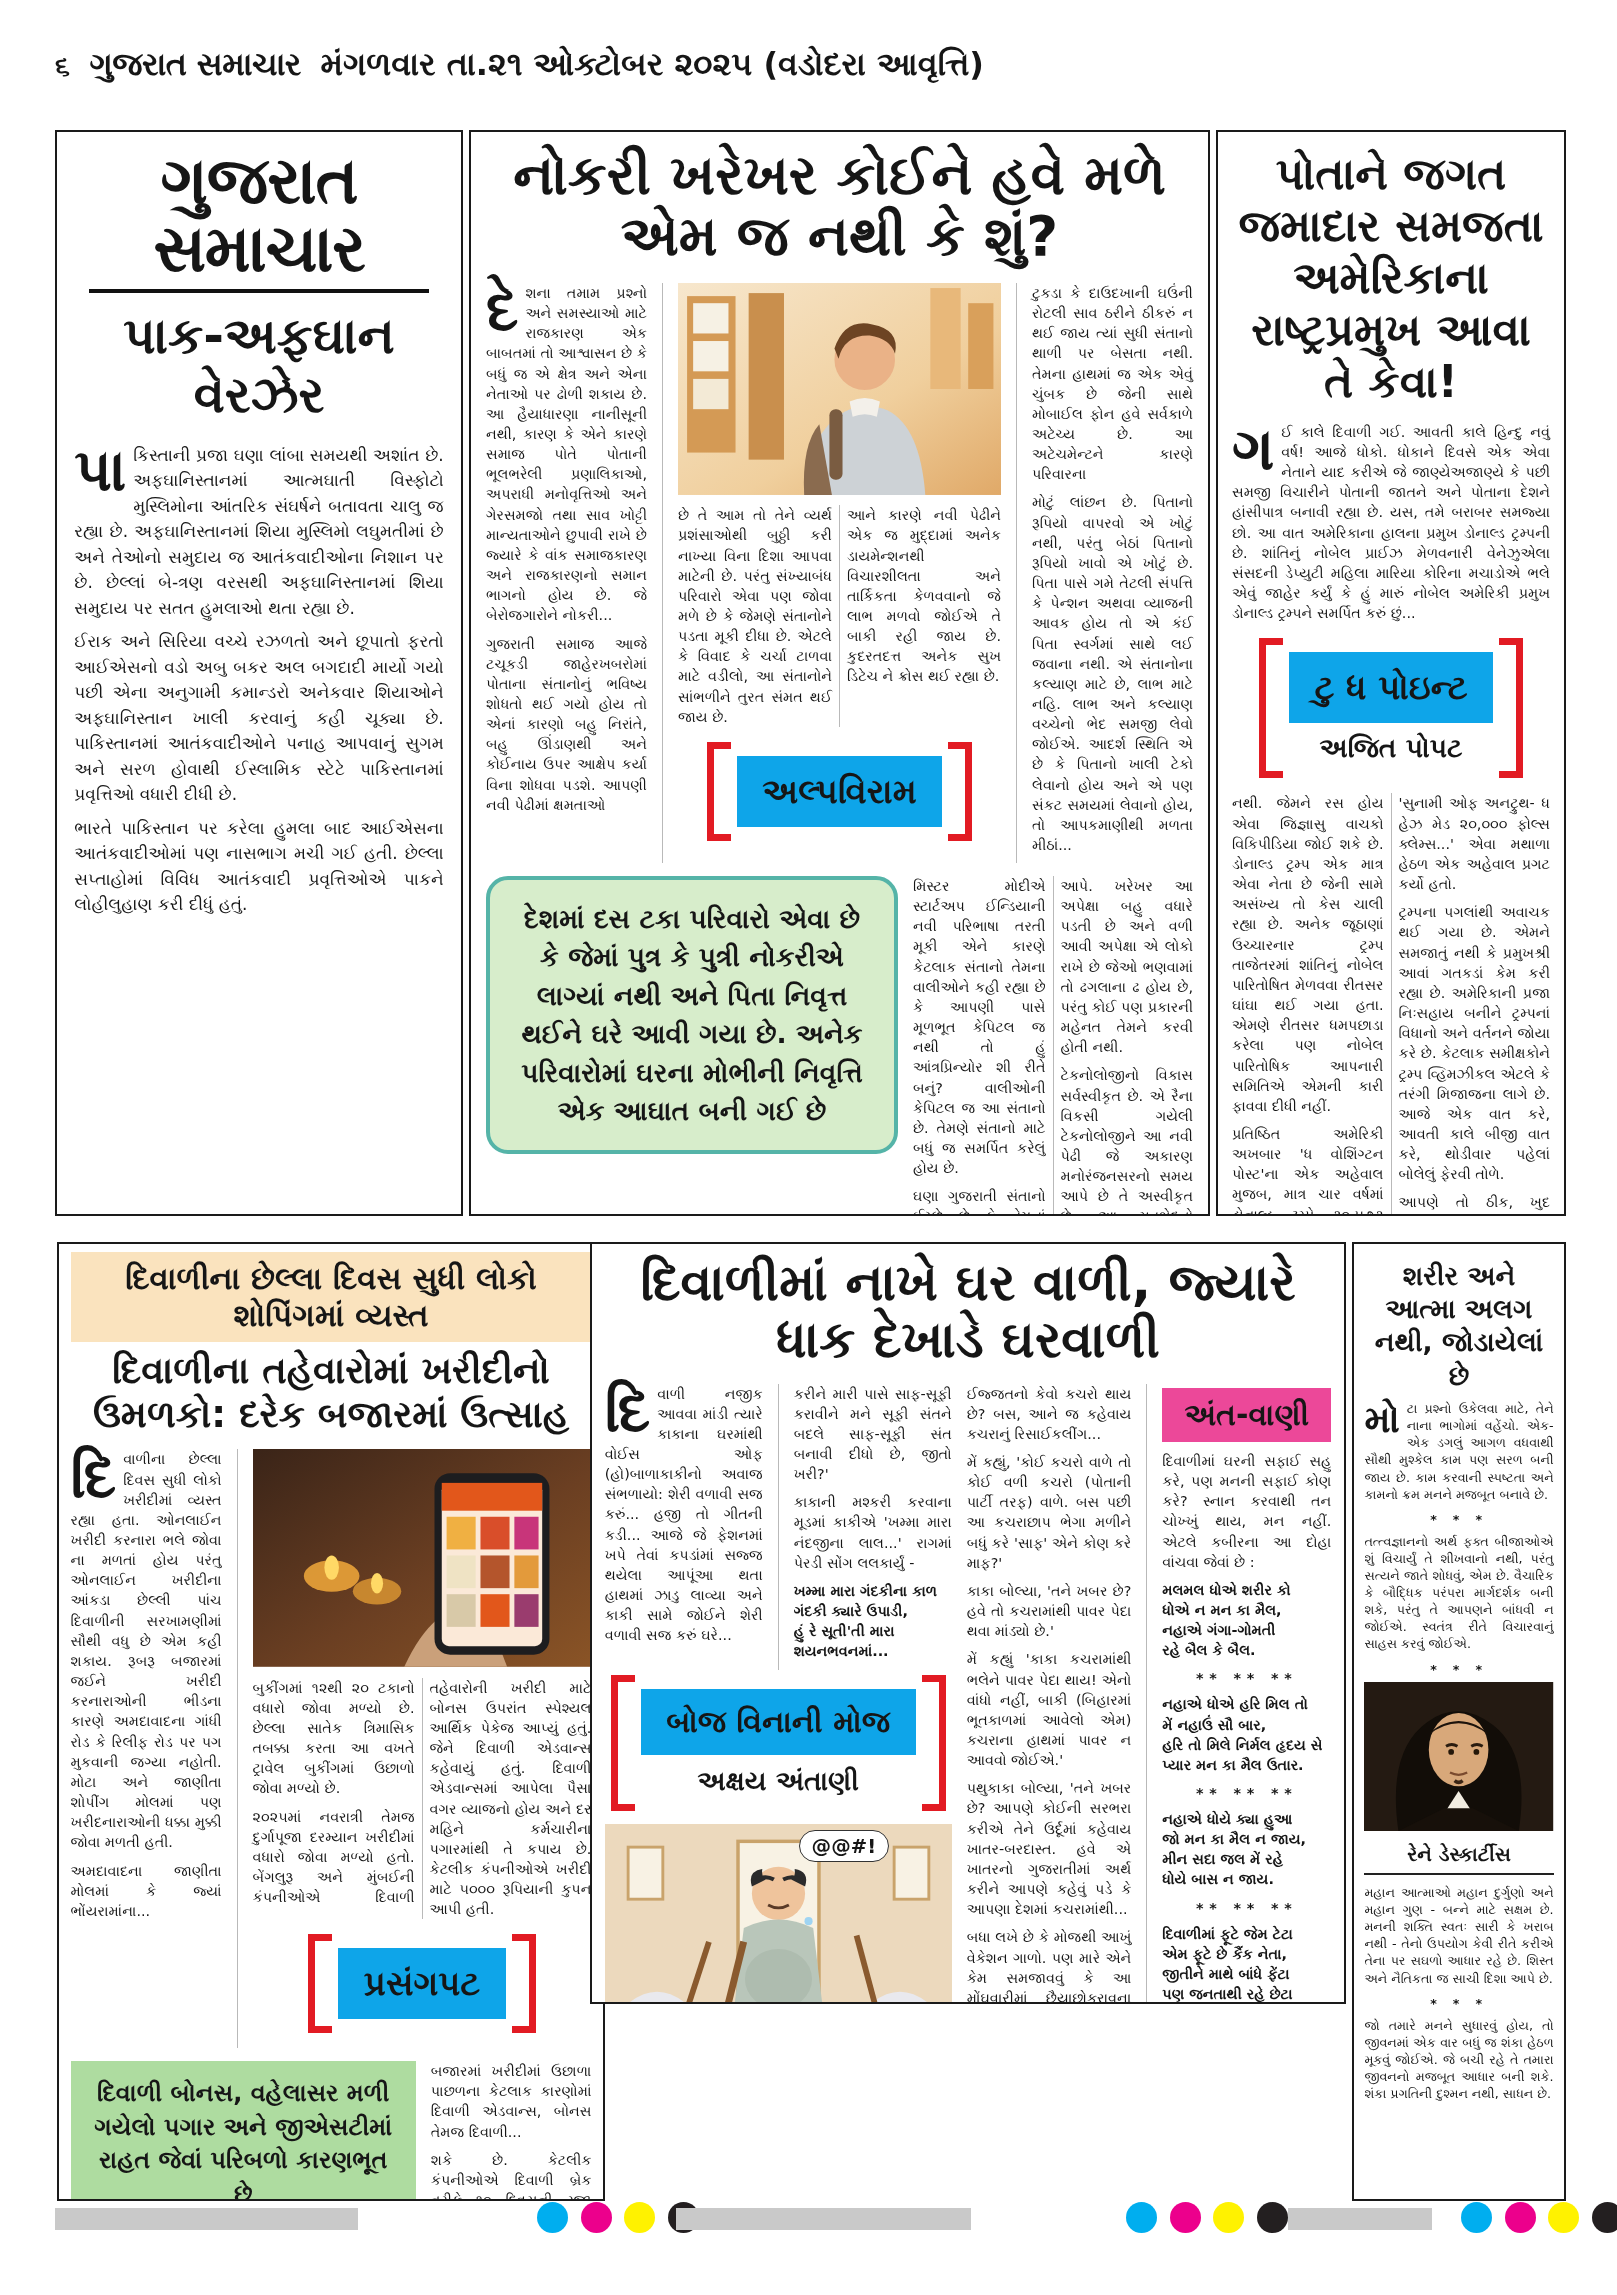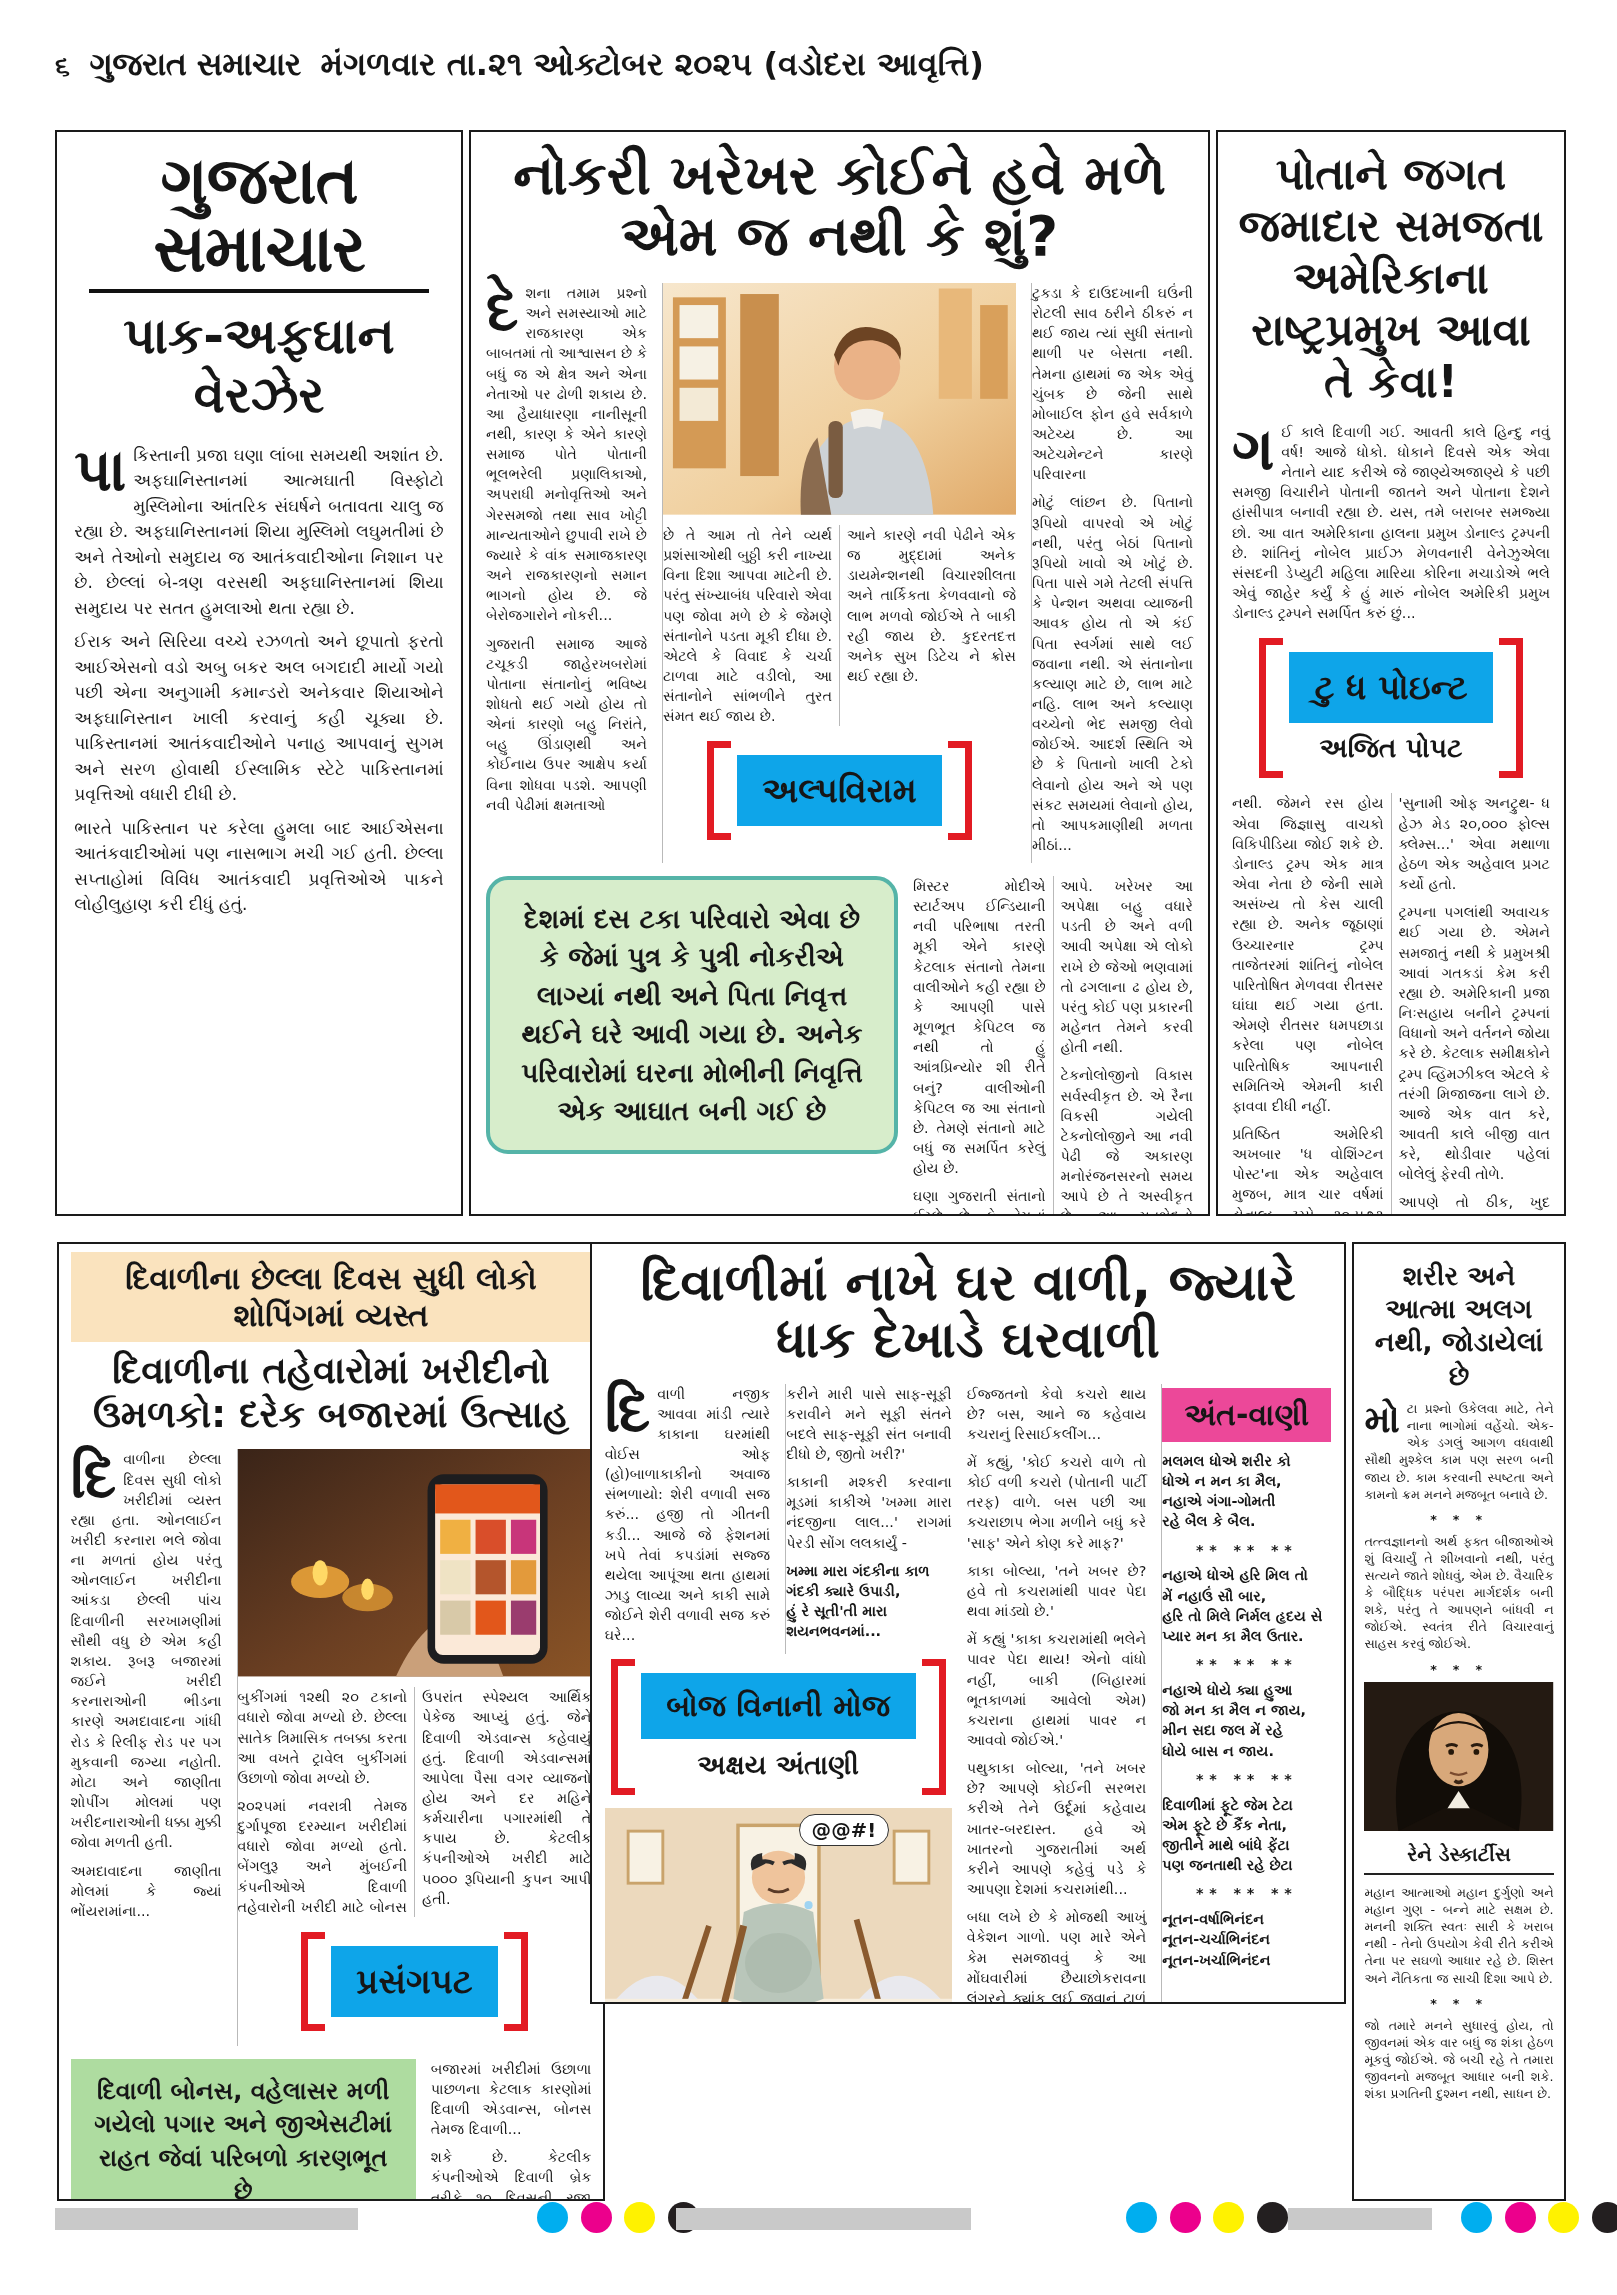--- a/index.html
+++ b/index.html
@@ -21,21 +21,21 @@
   p{margin:0 0 8px;text-align:justify;}
   .bodytext{font-size:17px;line-height:1.5;}
   .smalltext{font-size:14.4px;line-height:1.4;}
   .dropcap{float:left;font-size:58px;line-height:.82;font-weight:bold;padding:4.6px 7px 0 0;}
   .headline-xl{font-size:55px;font-weight:bold;text-align:center;line-height:1.12;margin:2.3px 0 15px;}
   .headline-l{font-size:44px;font-weight:bold;text-align:center;line-height:1.18;margin:5.8px 0 14px;}
   .headline-m{font-size:37px;font-weight:bold;text-align:center;line-height:1.2;margin:4.6px 0 11.6px;}
   .headline-s{font-size:26.6px;font-weight:bold;text-align:center;line-height:1.25;margin:7px 0 8px;}
   .cols{display:flex;gap:15px;}
   .col{flex:1;min-width:0;}
-  .col + .col{border-left:0.6px solid #b9b9b9;}
+  .col + .col{border-left:0.6px solid #b9b9b9;padding-left:15px;}
   .twocol{column-count:2;column-gap:15px;column-rule:0.6px solid #b9b9b9;}
   .bracket{position:relative;padding:14px 30px;margin:15px auto;width:fit-content;text-align:center;}
   .bracket::before{content:"";position:absolute;left:0;top:0;bottom:0;width:24px;border:7.5px solid #E21B23;border-right:none;box-sizing:border-box;}
   .bracket::after{content:"";position:absolute;right:0;top:0;bottom:0;width:24px;border:7.5px solid #E21B23;border-left:none;box-sizing:border-box;}
   .badge-yellow{background:#0ea5e9;padding:15px 25.4px;font-size:34px;font-weight:bold;white-space:nowrap;}
   .badge-author{font-size:26.6px;font-weight:bold;margin-top:9.2px;}
   .quote-green{background:#D7EDCB;border:4px solid #55B4A8;border-radius:22px;padding:19.6px 23px;font-size:26.6px;font-weight:bold;text-align:center;line-height:1.45;}
   .band-green{background:#AEDCA0;padding:16px 19.6px;font-size:24px;font-weight:bold;text-align:center;line-height:1.4;}
   .kicker{background:#FAE3BE;font-size:31px;font-weight:bold;text-align:center;padding:8px 5.8px;margin:0 0 7px;}
   .antvani-head{background:#ec4899;font-size:30px;font-weight:bold;text-align:center;padding:5.8px 4.6px;margin:4.6px 0 9.2px;}
@@ -268,20 +268,21 @@
           <p>ઈજ્જતનો કેવો કચરો થાય છે? બસ, આને જ કહેવાય કચરાનું રિસાઈકલીંગ...</p>
           <p>મેં કહ્યું, 'કોઈ કચરો વાળે તો કોઈ વળી કચરો (પોતાની પાર્ટી તરફ) વાળે. બસ પછી આ કચરાછાપ ભેગા મળીને બધું કરે 'સાફ' એને કોણ કરે માફ?'</p>
           <p>કાકા બોલ્યા, 'તને ખબર છે? હવે તો કચરામાંથી પાવર પેદા થવા માંડ્યો છે.'</p>
           <p>મેં કહ્યું 'કાકા કચરામાંથી ભલેને પાવર પેદા થાય! એનો વાંધો નહીં, બાકી (બિહારમાં ભૂતકાળમાં આવેલો એમ) કચરાના હાથમાં પાવર ન આવવો જોઈએ.'</p>
           <p>પથુકાકા બોલ્યા, 'તને ખબર છે? આપણે કોઈની સરભરા કરીએ તેને ઉર્દૂમાં કહેવાય ખાતર-બરદાસ્ત. હવે એ ખાતરનો ગુજરાતીમાં અર્થ કરીને આપણે કહેવું પડે કે આપણા દેશમાં કચરામાંથી...</p>
           <p>બધા લખે છે કે મોજથી આખું વેકેશન ગાળો. પણ મારે એને કેમ સમજાવવું કે આ મોંઘવારીમાં છૈયાછોકરાવના લંગરને ક્યાંક લઈ જવાનું ટાળું એટલે ખલાસ. મારા માટે તો આખું વેકેશન બસ ગાળો ખાવી પડે છે. વેકેશન હોટેલમાં ગાળો કે ઘરમાં ગાળો બધું સરખું જ છે.</p>
           <p>અમારી બાજુમાં સુરતી બ્રાહ્મણ રહે છે. નાનાથી લઈને મોટા બધા જ વાતવાતમાં તોપગોળાની જેમ ગાળો છોડે. મેં એવું સાંભળ્યું છે કે સુરતમાં બાળક...</p>
         </div>
       <div class="col smalltext" style="flex:0 0 169px;">
         <div class="antvani-head">અંત-વાણી</div>
+        <p>દિવાળીમાં ઘરની સફાઈ સહુ કરે, પણ મનની સફાઈ કોણ કરે? સ્નાન કરવાથી તન ચોખ્ખું થાય, મન નહીં. એટલે કબીરના આ દોહા વાંચવા જેવાં છે :</p>
         <p class="poem">મલમલ ધોએ શરીર કો
 ધોએ ન મન કા મૈલ,
 નહાએ ગંગા-ગોમતી
 રહે બૈલ કે બૈલ.</p>
         <p class="sep">**  **  **</p>
         <p class="poem">નહાએ ધોએ હરિ મિલ તો
 મેં નહાઉં સૌ બાર,
 હરિ તો મિલે નિર્મલ હૃદય સે
 પ્યાર મન કા મૈલ ઉતાર.</p>
         <p class="sep">**  **  **</p>

